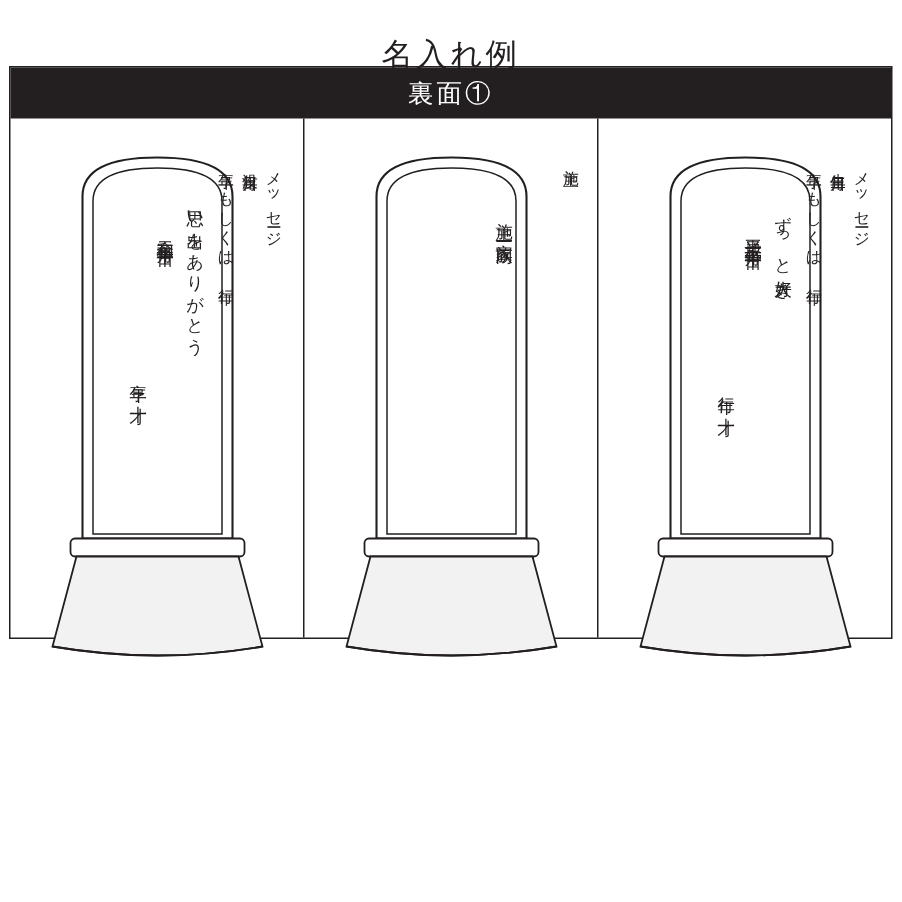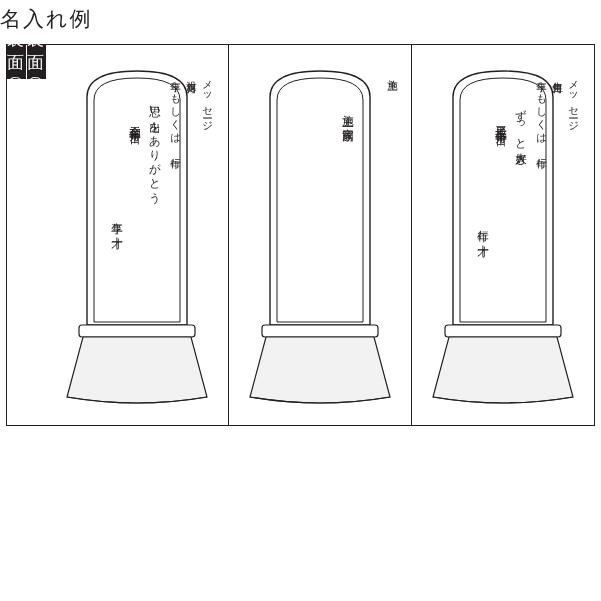--- a/index.html
+++ b/index.html
@@ -9,38 +9,38 @@
   }
   body {
     width: 601px;
     height: 601px;
     font-family: "Liberation Serif", "DejaVu Serif", serif;
     color: #231f20;
     overflow: hidden;
   }
 
   #page-title {
-    text-align: left;
+    text-align: center;
     font-size: 21px;
     letter-spacing: 2px;
-    padding-top: 4px;
+    padding-top: 21px;
     height: 30px;
     line-height: 30px;
   }
 
   #table-wrap {
     position: absolute;
     left: 6px;
     top: 44px;
     width: 589px;
     height: 382px;
     border: 1px solid #231f20;
     box-sizing: border-box;
     display: flex;
-    flex-direction: row;
+    flex-direction: column;
   }
 
   #header-row {
     display: flex;
     height: 34px;
     background: #231f20;
     color: #ffffff;
     flex: 0 0 34px;
   }
   .header-cell {
@@ -93,21 +93,20 @@
 </style>
 </head>
 <body>
 
 <div id="page-title">名入れ例</div>
 
 <div id="table-wrap">
 
   <div id="header-row">
     <div class="header-cell">裏面①</div>
-    <div class="header-cell">裏面③</div>
   </div>
 
   <div id="body-row">
 
     <div class="body-cell">
       <div class="tablet">
         <svg viewBox="0 0 160 350" width="160" height="350" xmlns="http://www.w3.org/2000/svg">
           <path d="M30 268 L30 40 Q30 14 80 14 Q130 14 130 40 L130 268 Z" fill="#ffffff" stroke="#231f20" stroke-width="1.4"></path>
           <path d="M37 265 L37 43 Q37 21 80 21 Q123 21 123 43 L123 265 Z" fill="#ffffff" stroke="#231f20" stroke-width="1"></path>
           <rect x="22" y="268" width="116" height="12" rx="3" fill="#ffffff" stroke="#231f20" stroke-width="1.2"></rect>

